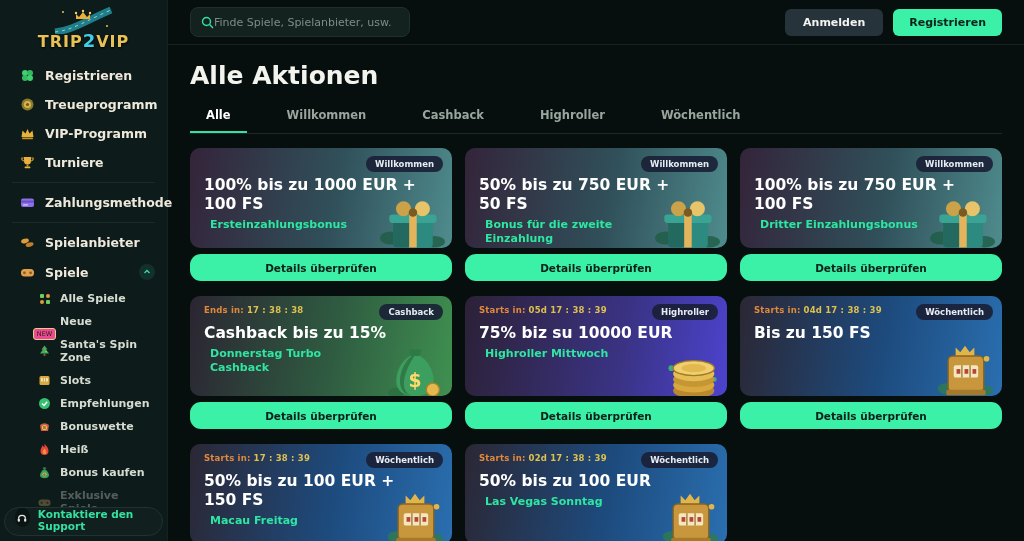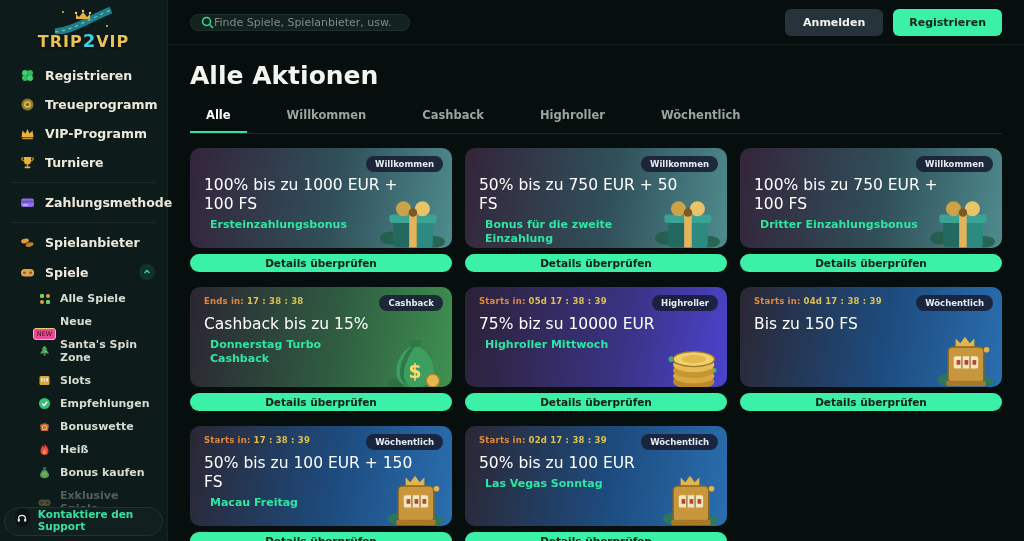--- a/index.html
+++ b/index.html
@@ -31,21 +31,21 @@
   .support-pill .txt { font-size:10.5px; font-weight:700; color:#35e0a0; }
   .headset-circ { width:19px; height:19px; border-radius:50%; background:#0a1413;
     display:flex; align-items:center; justify-content:center; }
   .new-badge { background:#ec4899; color:#2c2408; font-size:6.5px; font-weight:400;
     border-radius:3px; padding:1px 3px; border:1px solid #e5cf7a;margin-top:24px; }
 
   
   .main { position:absolute; left:168px; top:0; right:0; height:541px; }
   .topbar { height:45px; display:flex; align-items:center; justify-content:space-between;
     padding:0 22px; border-bottom:1px solid #162220; }
-  .searchbox { width:220px; height:17px; background:#13221f; border:1px solid #1e302c;
+  .searchbox { width:220px; height:30px; background:#13221f; border:1px solid #1e302c;
     border-radius:8px; display:flex; align-items:center; gap:0; padding:0 10px; }
   .searchbox input { flex:1; background:transparent; border:none; outline:none;
     font-size:11px; color:#cfd6d2; font-family:inherit; }
   .searchbox input::placeholder { color:#7d8c87; }
   .auth { display:flex; gap:10px; }
   .btn-login { height:27px; padding:0 18px; border:none; border-radius:6px; background:#27333a;
     color:#f2f4f1; font-size:11px; font-weight:800; font-family:inherit; cursor:pointer; }
   .btn-register { height:27px; padding:0 16px; border:none; border-radius:6px; background:#3bf0a7;
     color:#07241b; font-size:11px; font-weight:800; font-family:inherit; cursor:pointer; }
 
@@ -63,25 +63,25 @@
   .card-art { position:relative; height:100px; border-radius:10px; overflow:hidden; }
   .theme-welcome    { background:linear-gradient(100deg,#34243a 0%,#30505a 55%,#4f8c8d 100%); }
   .theme-cashback   { background:linear-gradient(100deg,#2b2532 0%,#2f5c41 55%,#3f9150 100%); }
   .theme-highroller { background:linear-gradient(100deg,#2c2136 0%,#3a3384 60%,#4c43cf 100%); }
   .theme-weekly     { background:linear-gradient(100deg,#2b2734 0%,#1d4b7e 55%,#2a6fb0 100%); }
   .timer { position:absolute; top:9px; left:14px; font-size:8.5px; font-weight:800; letter-spacing:.2px; }
   .timer .t-label { color:#e0893c; margin-right:3px;margin-top:24px; }
   .timer .t-value { color:#dec14f; }
   .badge { position:absolute; top:8px; right:9px; background:rgba(26,31,53,.9); color:#e6ecf2;
     font-size:8.5px; font-weight:700; padding:3px 9px; border-radius:9px; }
-  .card-title { padding:28px 36px 0 14px; font-size:15.5px; font-weight:400; color:#ffffff; line-height:1.22; }
+  .card-title { padding:28px 36px 0 14px; font-size:15.5px; font-weight:700; color:#ffffff; line-height:1.22; }
   .card-subtitle { margin-top:4px; padding-left:20px; max-width:178px; font-size:11px;
     font-weight:800; color:#2ee6a2; line-height:1.3; }
   .art { position:absolute; right:6px; bottom:-4px; }
-  .details-btn { margin-top:6px; width:100%; height:18px; border:none; border-radius:11px;
+  .details-btn { margin-top:6px; width:100%; height:27px; border:none; border-radius:11px;
     background:#3bf0a7; color:#0a2018; font-size:10.5px; font-weight:900; font-family:inherit; cursor:pointer; }
 </style>
 </head>
 <body>
 
 <div class="sidebar">
   <div class="logo">
     <svg class="logo-art" width="70" height="30" viewBox="0 0 70 30">
       <path d="M6 28 C 24 26 34 18 62 6" stroke="#1f8b9b" stroke-width="7" fill="none" opacity="0.9"></path>
       <path d="M6 28 C 24 26 34 18 62 6" stroke="#d8e6a0" stroke-width="1" fill="none" stroke-dasharray="3 4" opacity="0.8"></path>

